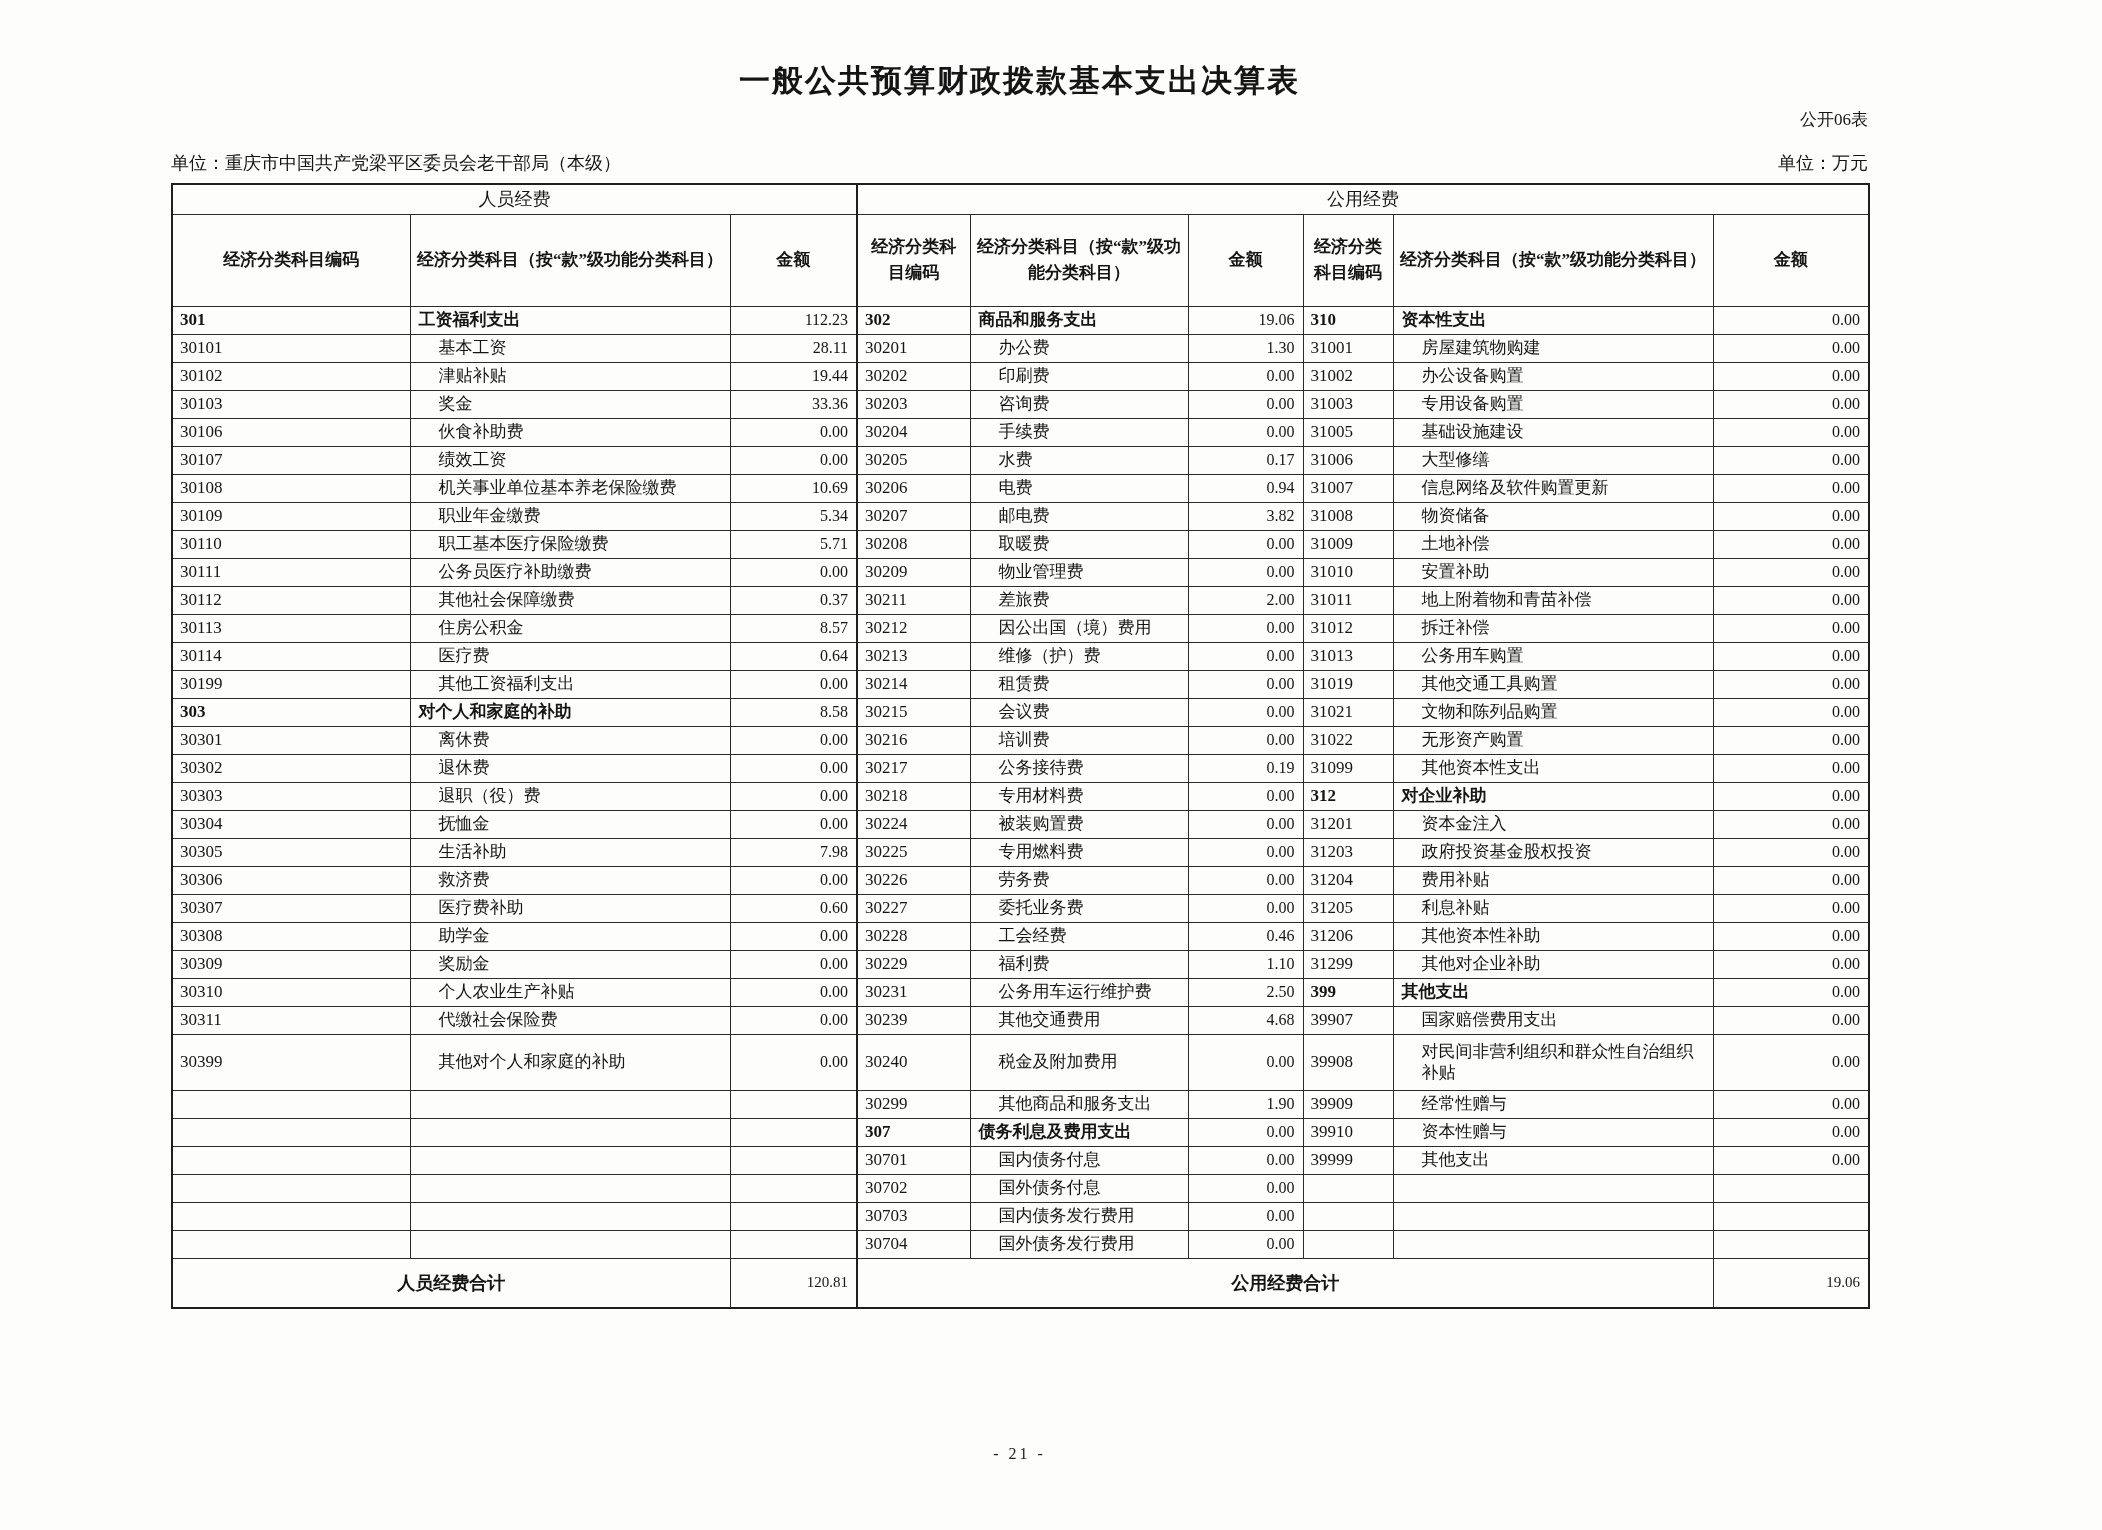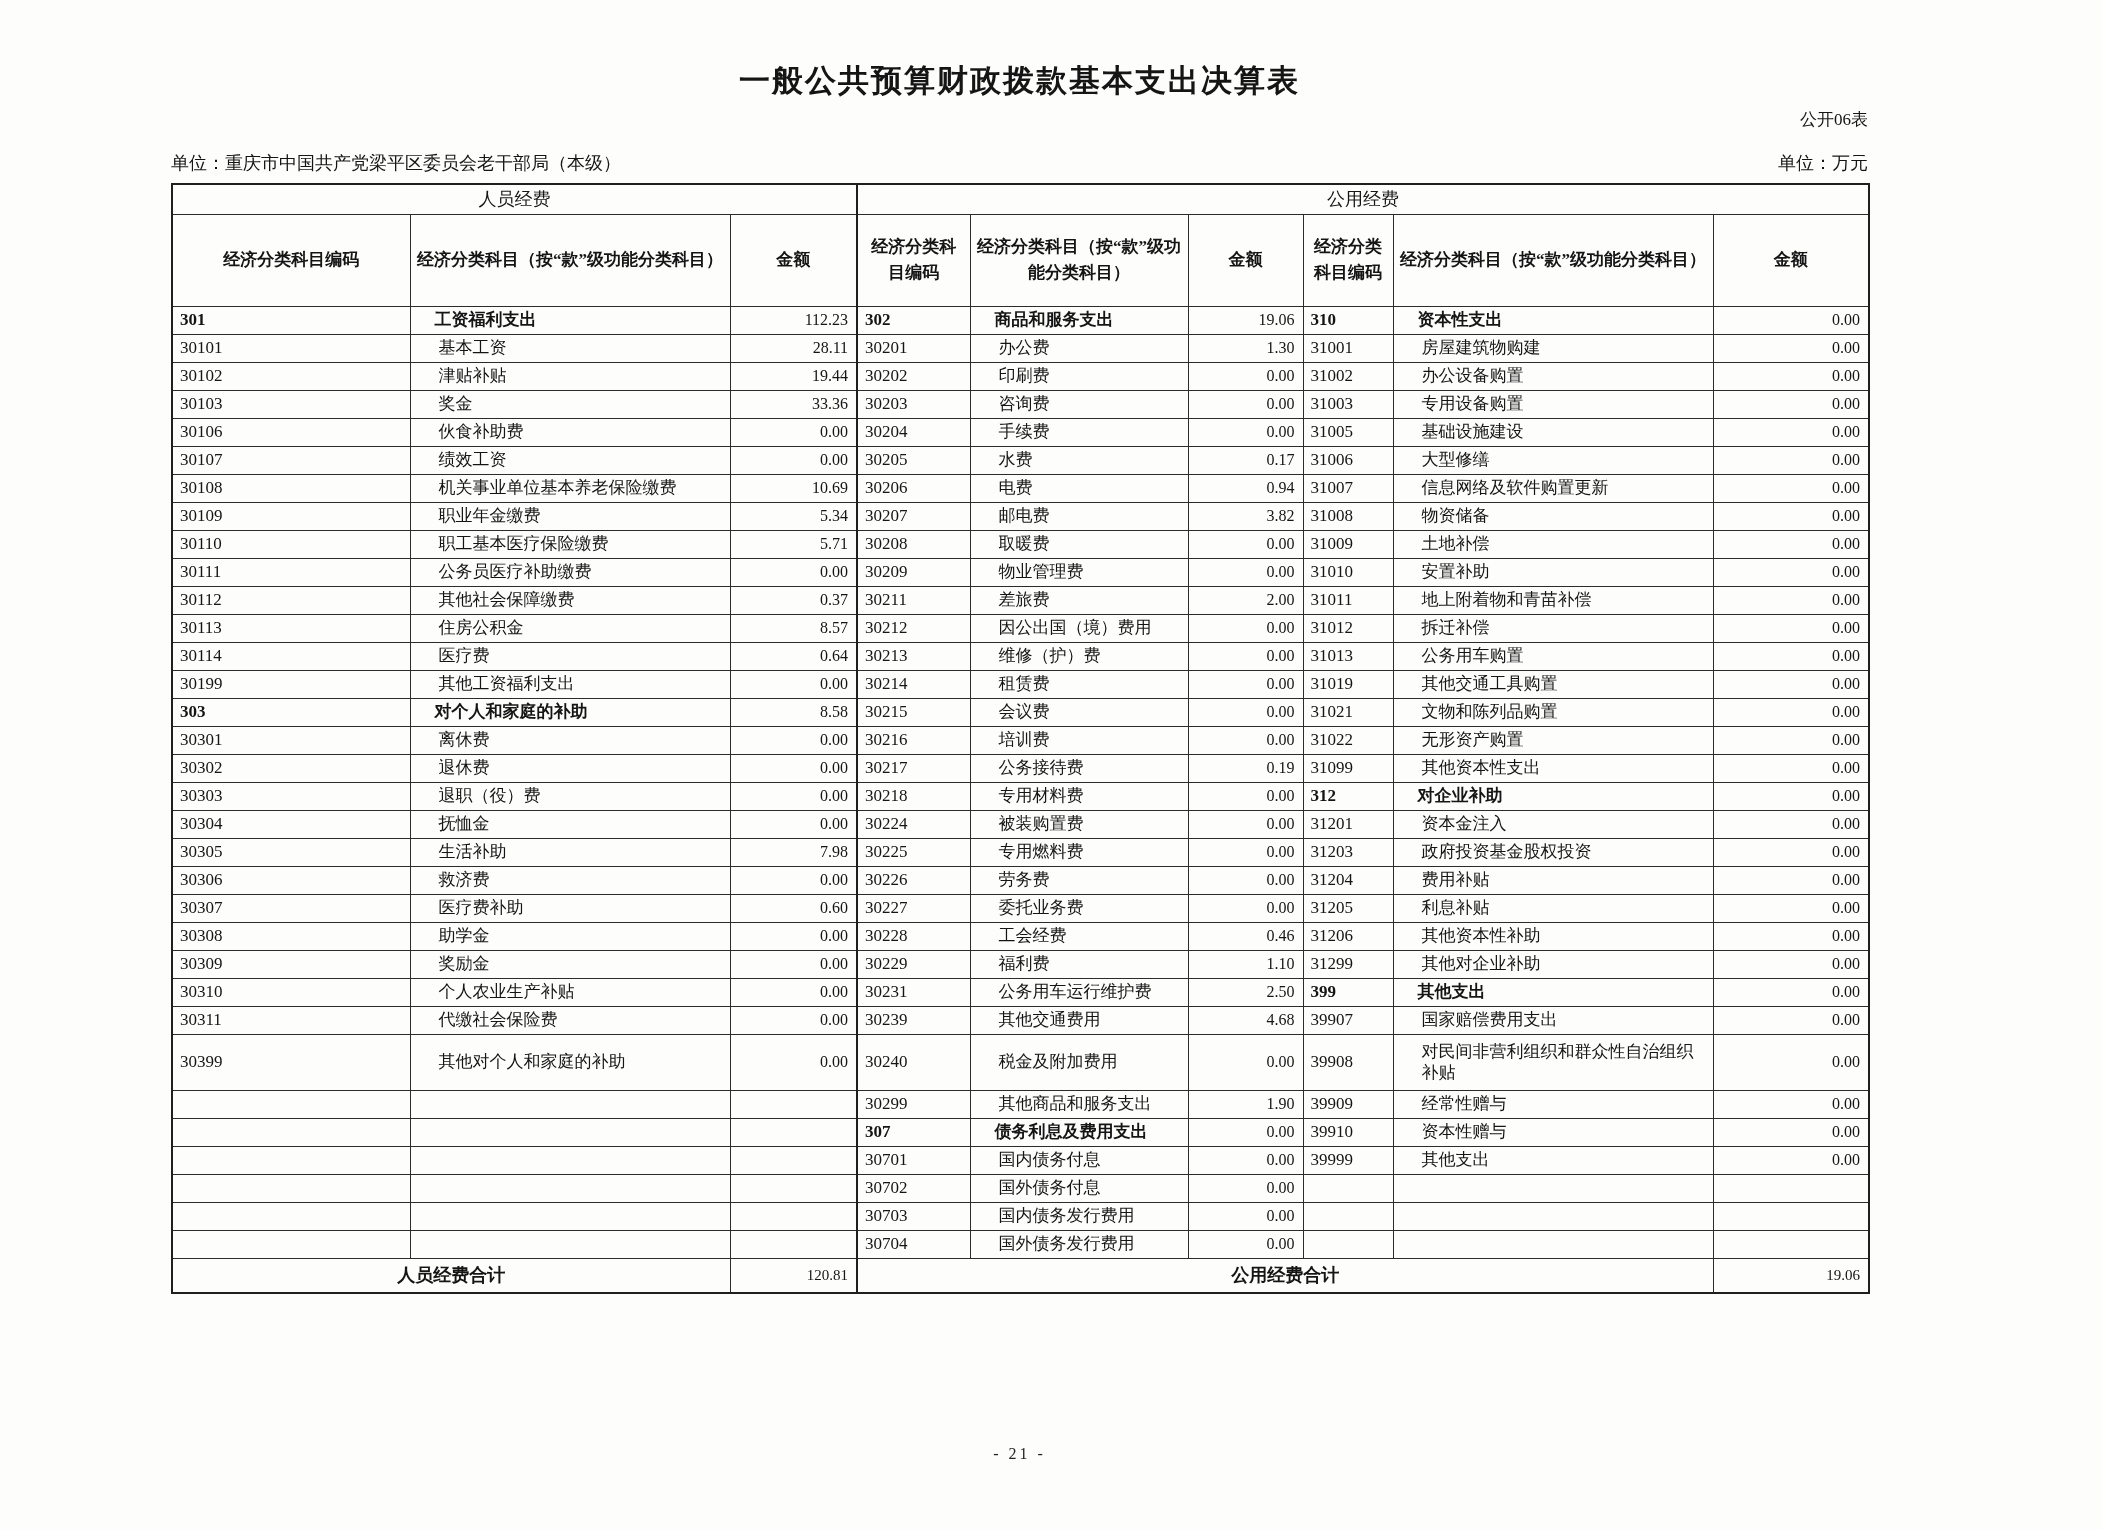--- a/index.html
+++ b/index.html
@@ -56,26 +56,26 @@
   tbody tr{height:28px;}
   tbody tr.tall{height:56px;}
   td.code{
     font-size:17px;text-align:left;padding-left:7px;vertical-align:middle;
     font-family:"Liberation Serif","DejaVu Serif",serif;
   }
   td.item{
     font-size:17px;text-align:left;padding-left:28px;padding-right:4px;
     vertical-align:middle;line-height:1.25;
   }
-  td.item.cat{padding-left:24px;}
+  td.item.cat{padding-left:8px;}
   td.cat{font-weight:bold;}
   td.amount{
     font-size:16px;text-align:right;padding-right:8px;vertical-align:middle;
   }
-  tr.total-row{height:35px;}
+  tr.total-row{height:50px;}
   tr.total-row td{vertical-align:middle;}
   tr.total-row .total-label{
     font-size:18px;font-weight:bold;text-align:center;
   }
   tr.total-row .amount{font-size:15px;}
   .page-number{
     position:absolute;
     top:1445px;left:0;width:1697px;
     text-align:center;
     font-size:16px;

